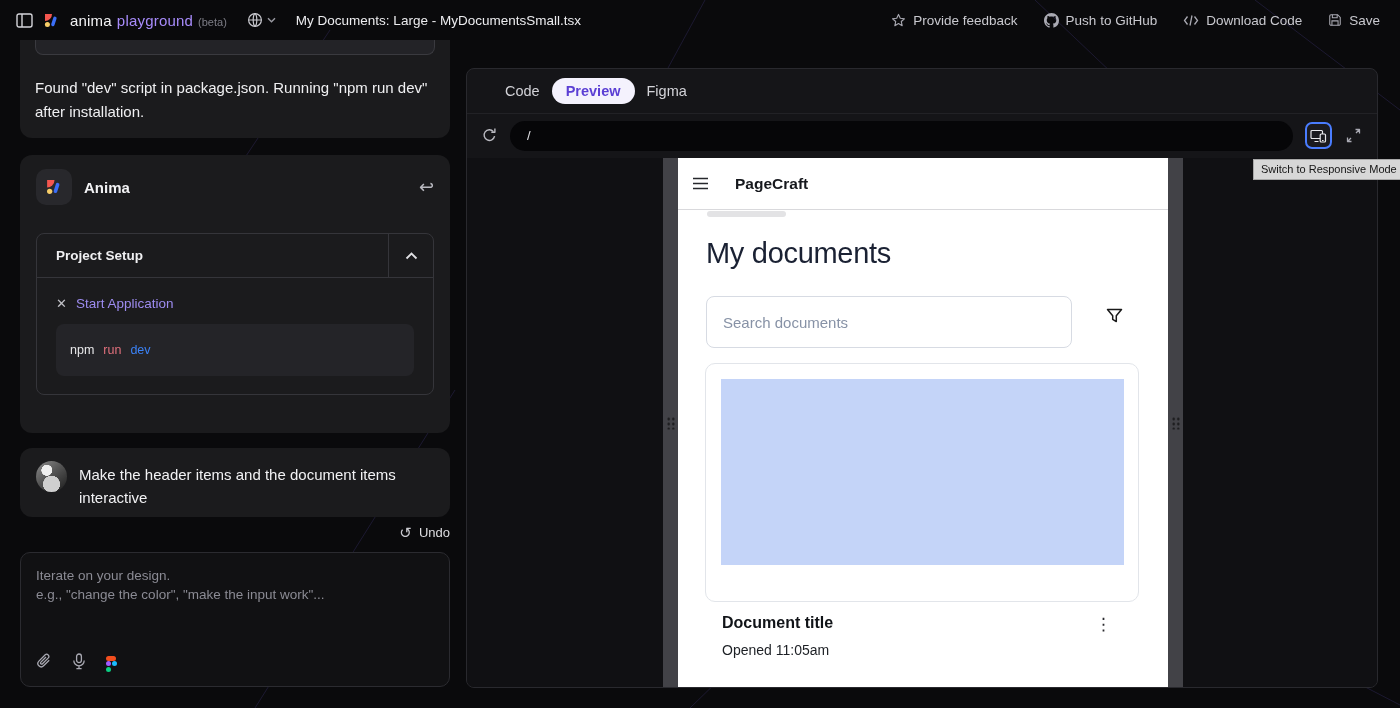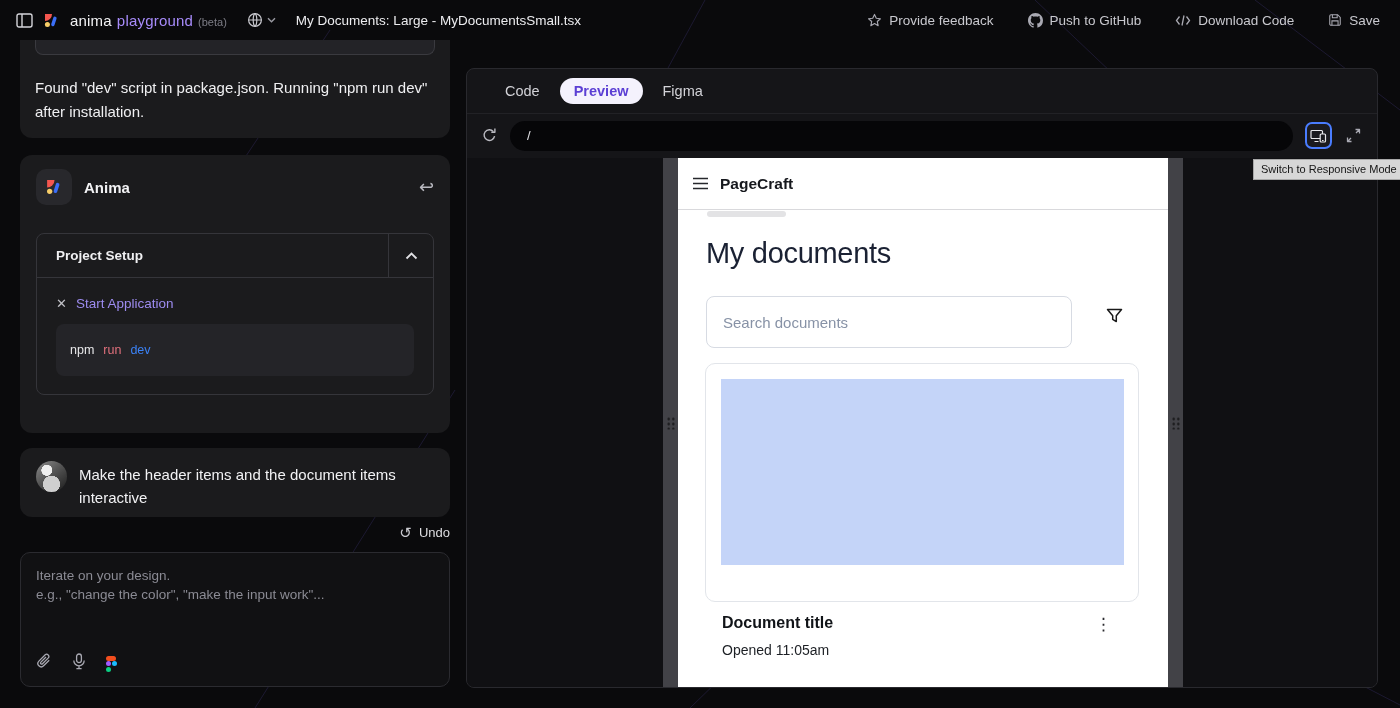--- a/index.html
+++ b/index.html
@@ -11,21 +11,21 @@
   
   .topbar { position:absolute; left:0; top:0; width:1400px; height:40px; display:flex; align-items:center; z-index:5; }
   .tb-left { display:flex; align-items:center; gap:10px; padding-left:16px; }
   .icon-btn { display:flex; align-items:center; justify-content:center; cursor:pointer; }
   .brand { display:flex; align-items:baseline; gap:5px; font-size:15px; }
   .brand .b1 { color:#f2f2f4; font-weight:500; letter-spacing:.2px; }
   .brand .b2 { color:#a78bfa; font-weight:500; letter-spacing:.2px; }
   .brand .b3 { color:#7d7d86; font-size:11px; }
   .globe-wrap { display:flex; align-items:center; gap:4px; margin-left:10px; }
   .tb-title { margin-left:20px; font-size:13.5px; color:#ececef; }
-  .tb-right { margin-left:auto; display:flex; align-items:center; gap:34px; padding-right:20px; }
+  .tb-right { margin-left:auto; display:flex; align-items:center; gap:26px; padding-right:20px; }
   .tb-action { display:flex; align-items:center; gap:7px; color:#c9c9cf; font-size:13.5px; cursor:pointer; }
   .tb-action svg, .tb-action .glyph { color:#a9a9b2; }
   .glyph { font-size:15px; line-height:1; }
 
   
   .sidebar { position:absolute; left:20px; top:40px; width:430px; height:668px; z-index:4; }
   .card { background:#1b1b1d; border-radius:12px; }
   .card-top { position:absolute; left:0; top:0; width:430px; height:98px; border-radius:0 0 12px 12px; background:#1b1b1d; }
   .partial-box { position:absolute; left:15px; top:0; width:400px; height:15px; background:#232327; border:1px solid #3a3a3f; border-top:none; border-radius:0 0 8px 8px; }
   .sys-msg { position:absolute; left:15px; top:36px; width:402px; font-size:15px; line-height:24px; color:#f0f0f2; }
@@ -63,37 +63,37 @@
   .composer-icons .ci { color:#a9a9b2; cursor:pointer; }
   .figma-mini { width:11px; height:16px; display:grid; grid-template-rows:5px 5px 5px; gap:.5px; cursor:pointer; }
   .figma-mini .r1 { width:10px; height:5px; background:#f24e1e; border-radius:2.5px; }
   .figma-mini .r2 { display:flex; gap:.5px; } 
   .figma-mini .r2 i { width:5px; height:5px; border-radius:50%; display:block; }
   .figma-mini .p { background:#a259ff; } .figma-mini .b { background:#1abcfe; }
   .figma-mini .r3 { width:5px; height:5px; border-radius:50%; background:#0acf83; }
 
   
   .panel { position:absolute; left:466px; top:68px; width:912px; height:620px; background:#151518; border:1px solid #29292e; border-radius:8px; z-index:4; overflow:hidden; }
-  .tabbar { height:44px; display:flex; align-items:center; gap:8px; padding-left:26px; }
+  .tabbar { height:44px; display:flex; align-items:center; padding-left:26px; }
   .tab { font-size:14.5px; color:#d3d3d8; padding:5px 12px; cursor:pointer; }
   .tab.active { background:#f4f2fd; color:#5b3fd4; font-weight:700; border-radius:15px; padding:5px 14px; }
   .urlrow { height:44px; display:flex; align-items:center; gap:12px; padding:0 16px 0 14px; border-top:1px solid #222226; }
   .refresh { color:#b9b9c0; cursor:pointer; display:flex; }
   .urlpill { flex:1; height:30px; background:#060608; border-radius:15px; display:flex; align-items:center; padding-left:17px; font-size:13px; color:#e4e4e8; cursor:text; }
   .resp-btn { width:27px; height:27px; border-radius:7px; border:2px solid #4a7dff; background:#1b1b20; display:flex; align-items:center; justify-content:center; cursor:pointer; }
   .fullscreen { color:#a9a9b2; cursor:pointer; display:flex; margin-left:2px; }
 
   .viewport { position:absolute; left:0; top:89px; right:0; bottom:0; background:#101013; }
   .handle { position:absolute; top:0; bottom:0; width:15px; background:#424247; cursor:ew-resize; }
   .handle.left { left:196px; } .handle.right { left:701px; }
   .handle .dots { position:absolute; left:50%; top:50%; transform:translate(-50%,-50%); width:9px; height:13px;
     background-image:radial-gradient(#1a1a1c 1.2px, transparent 1.3px); background-size:4.5px 5px; }
 
   .frame { position:absolute; left:211px; top:0; width:490px; height:531px; background:#ffffff; color:#16181d; }
-  .app-header { height:52px; display:flex; align-items:center; gap:11px; padding:0 14px; border-bottom:1px solid #d9d9dc; }
+  .app-header { height:52px; display:flex; align-items:center; gap:26px; padding:0 14px; border-bottom:1px solid #d9d9dc; }
   .app-name { font-size:15.5px; font-weight:700; color:#16181d; }
   .scroll-pill { position:absolute; left:29px; top:53px; width:79px; height:6px; background:#e3e3e5; border-radius:3px; }
   .app-h1 { position:absolute; left:28px; top:79px; font-size:29px; font-weight:400; letter-spacing:-.3px; color:#1a2133; }
   .search-input { position:absolute; left:28px; top:138px; width:366px; height:52px; border:1px solid #d7dbe3; border-radius:8px; display:flex; align-items:center; padding-left:16px; font-size:15px; color:#8792a6; cursor:text; background:#fff; }
   .filter-btn { position:absolute; left:427px; top:149px; cursor:pointer; color:#1a1a1a; display:flex; }
   .doc-card { position:absolute; left:27px; top:205px; width:434px; height:239px; border:1px solid #e2e5ea; border-radius:10px; background:#fff; }
   .doc-thumb { position:absolute; left:15px; top:15px; width:403px; height:186px; background:#c4d4f8; }
   .doc-title { position:absolute; left:16px; top:250px; font-size:16px; font-weight:700; color:#111418; }
   .doc-meta { position:absolute; left:16px; top:278px; font-size:14px; color:#1d2025; }
   .kebab { position:absolute; right:26px; top:254px; font-size:17px; color:#2a2a2e; letter-spacing:0; cursor:pointer; line-height:14px; }

